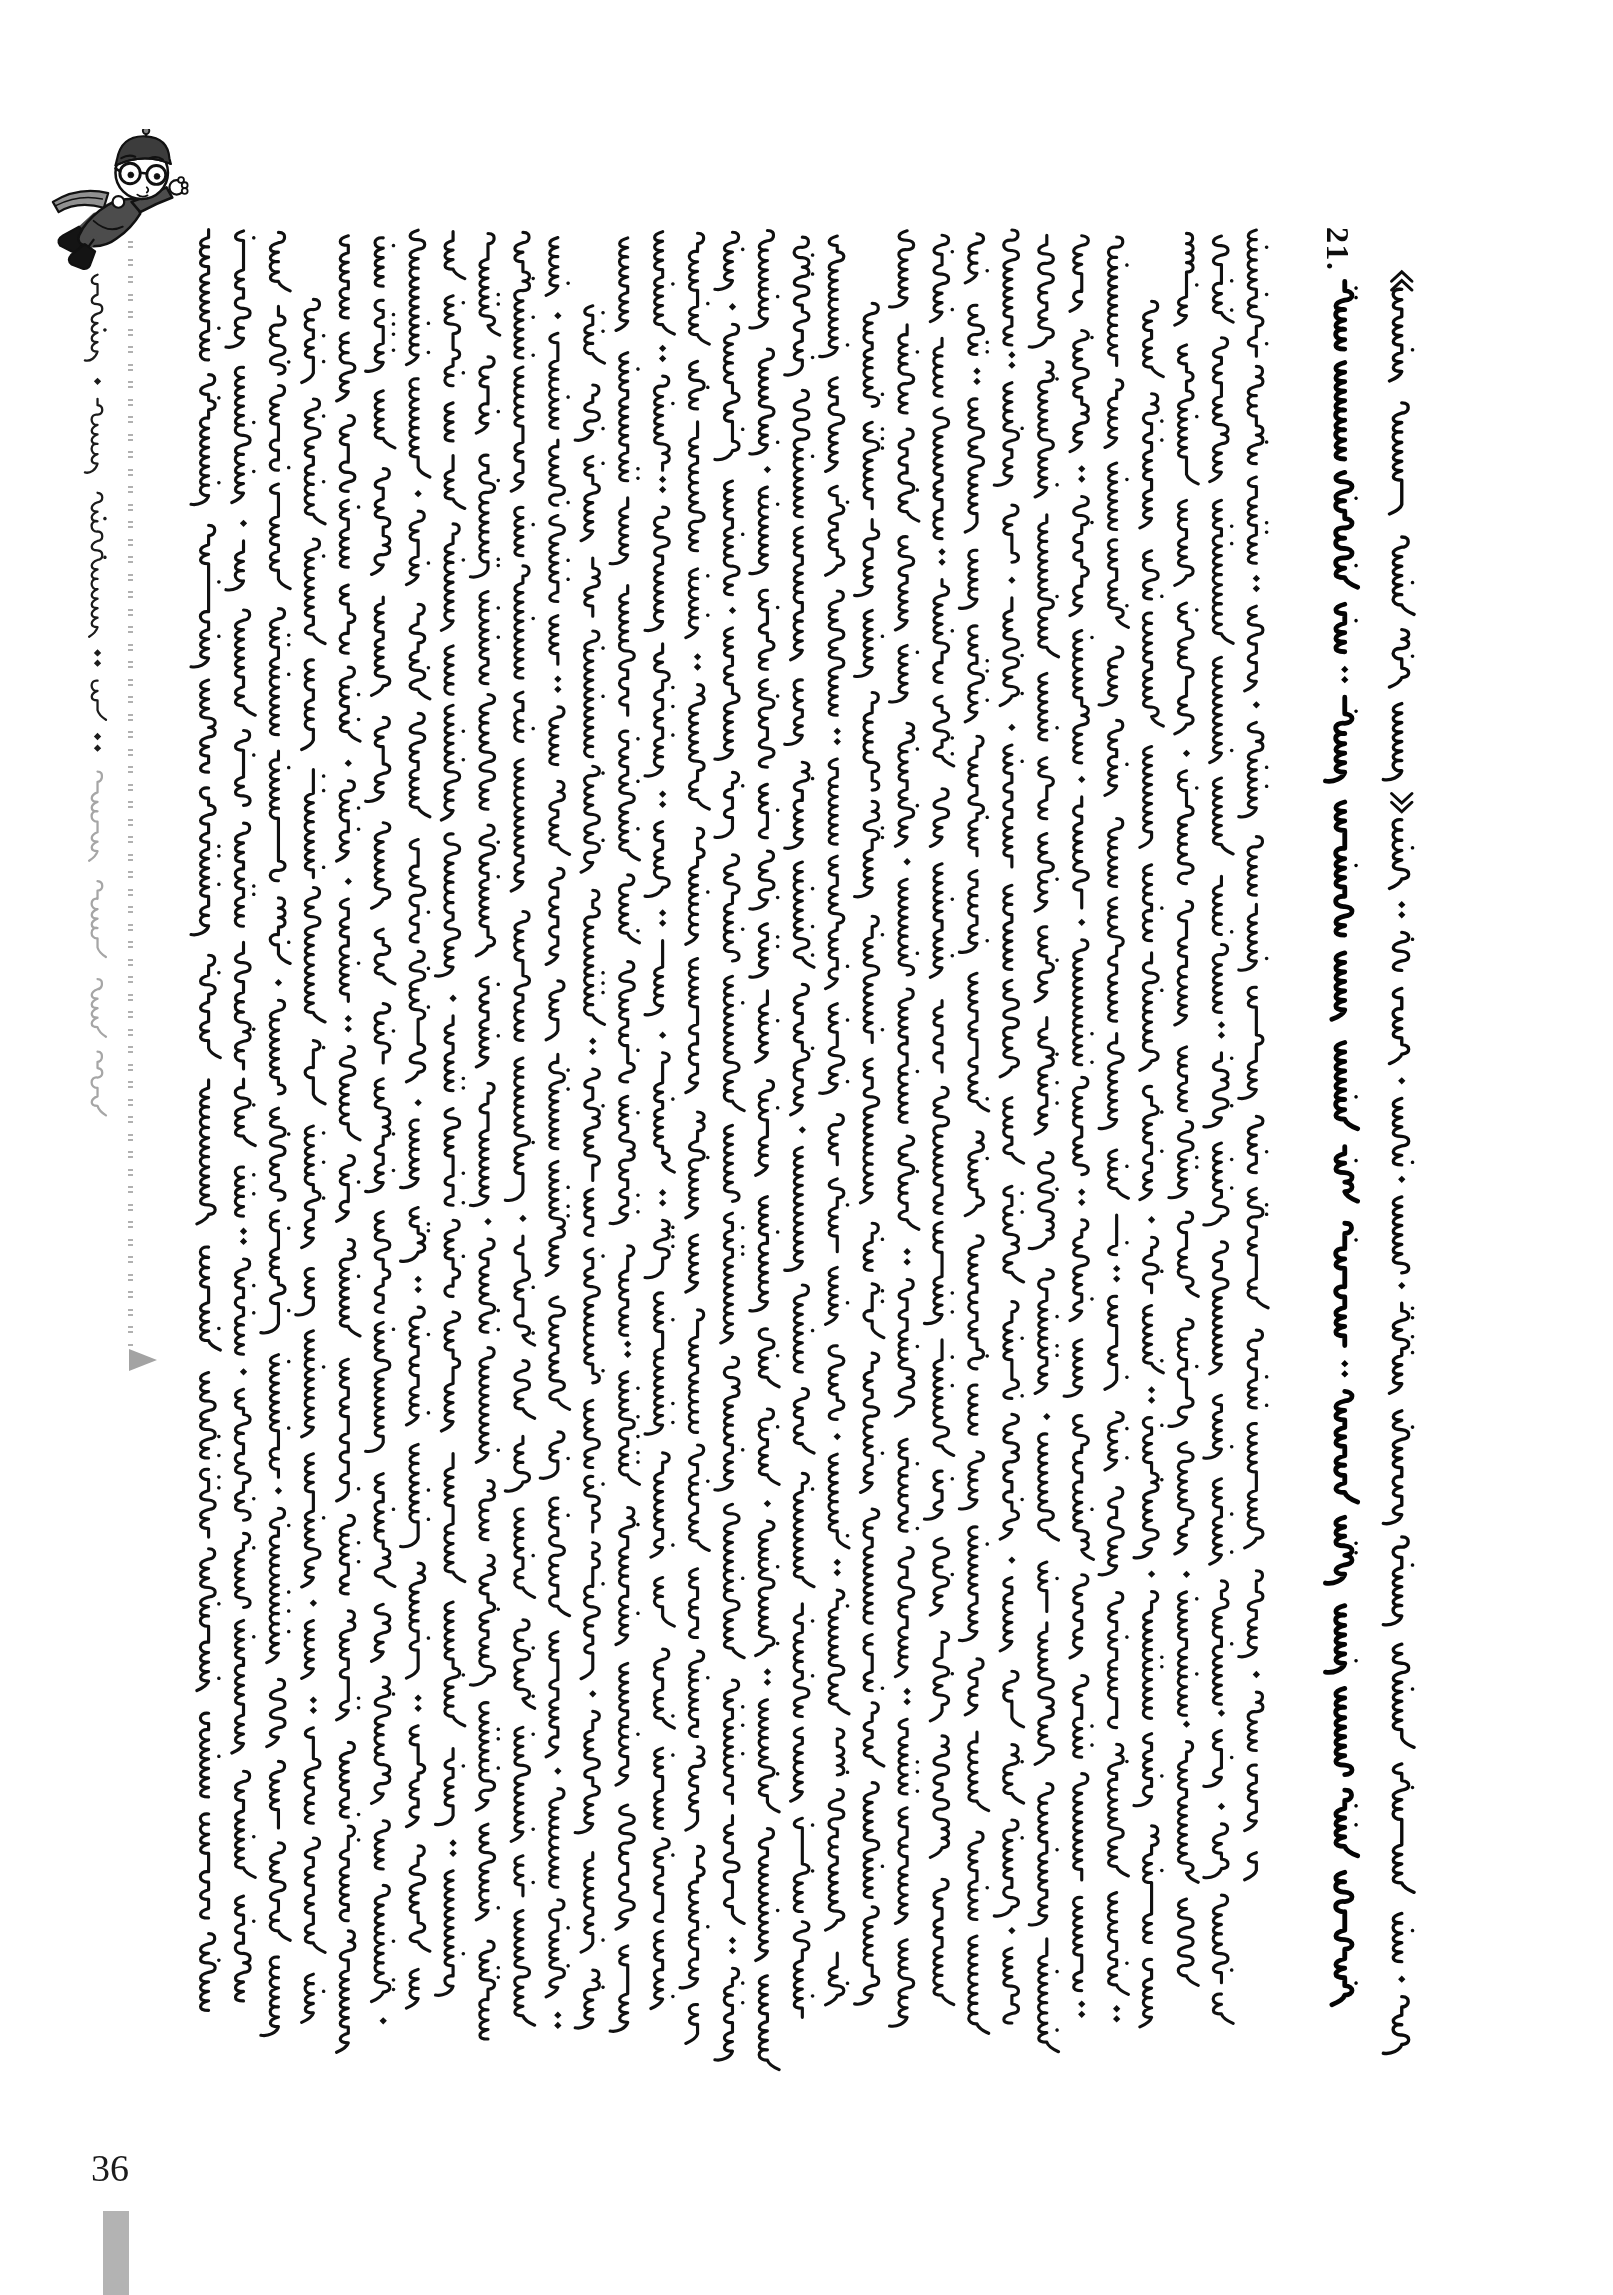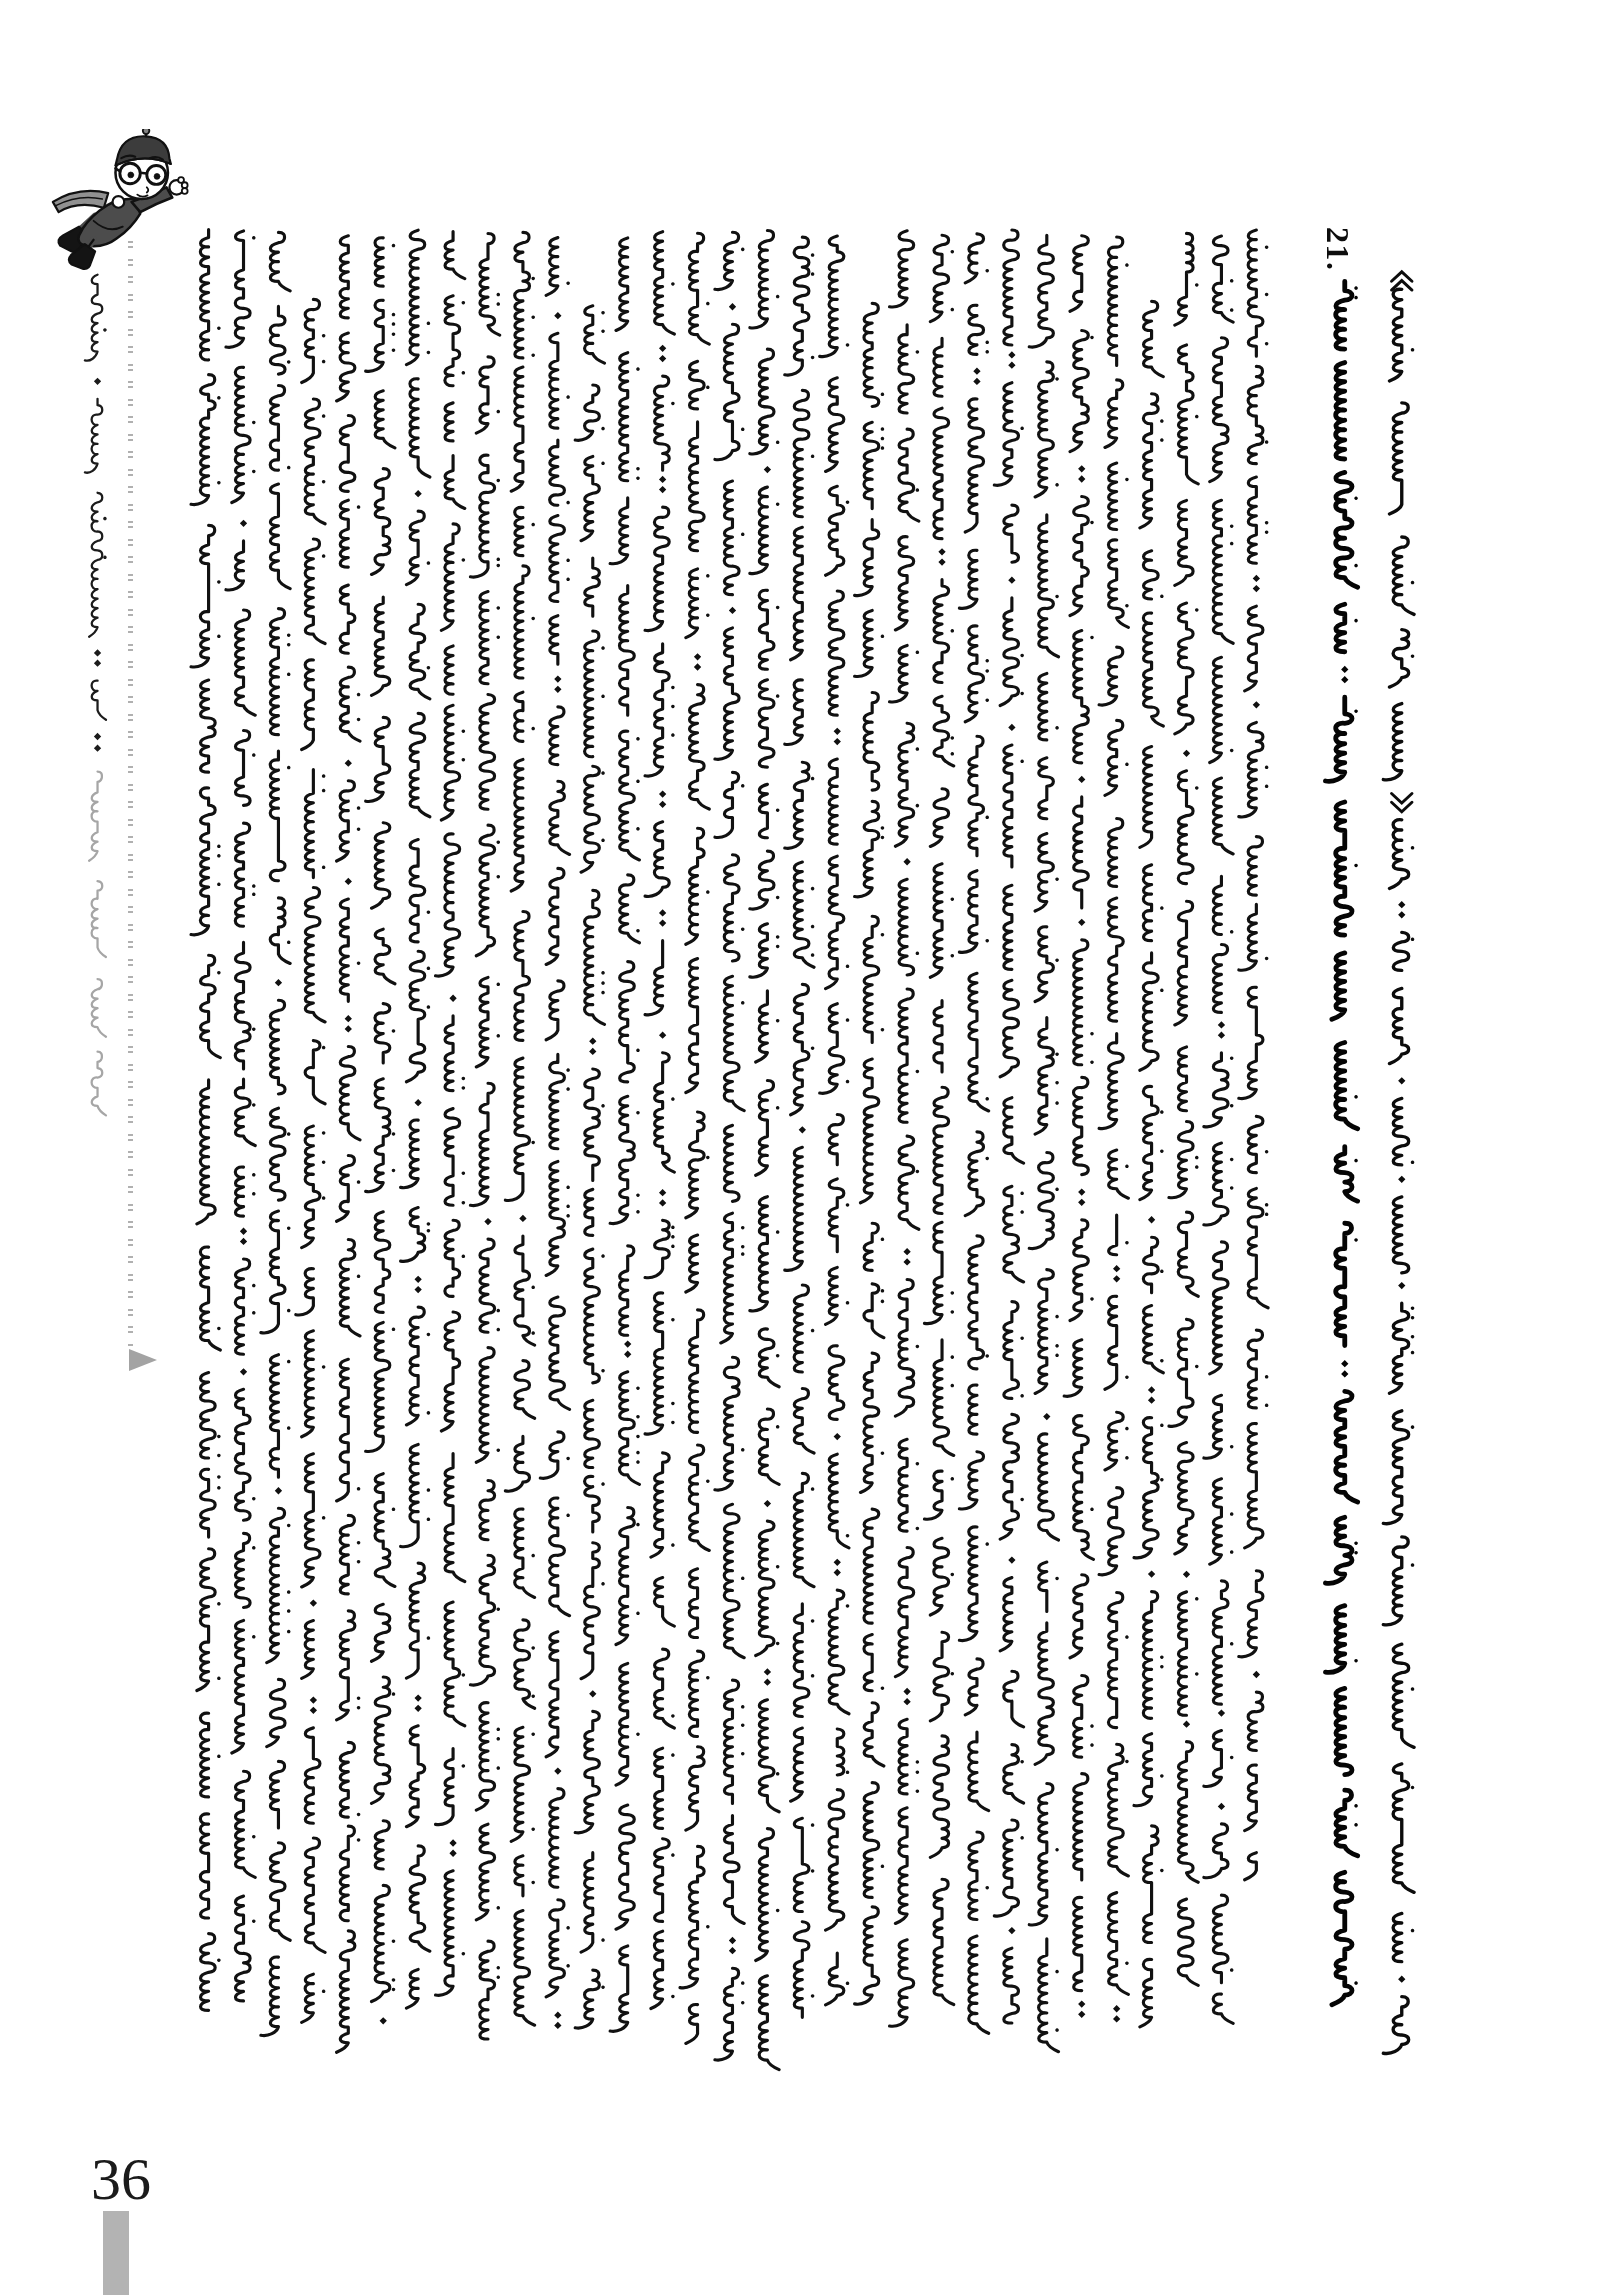--- a/index.html
+++ b/index.html
@@ -39,21 +39,21 @@
     left:129px;top:1349px;
     width:0;height:0;
     border-top:11.7px solid transparent;
     border-bottom:11.7px solid transparent;
     border-left:28px solid #a3a3a3;
   }
   #pagenum{
     position:absolute;
     left:91px;top:2149px;
     font-family:"Liberation Serif", serif;
-    font-size:60px;
+    font-size:38px;
     font-weight:400;
     color:#1b1b1b;
     line-height:1;
   }
   #footer-bar{
     position:absolute;
     left:103px;top:2211px;
     width:25.6px;height:84px;
     background:#b3b3b3;
   }

